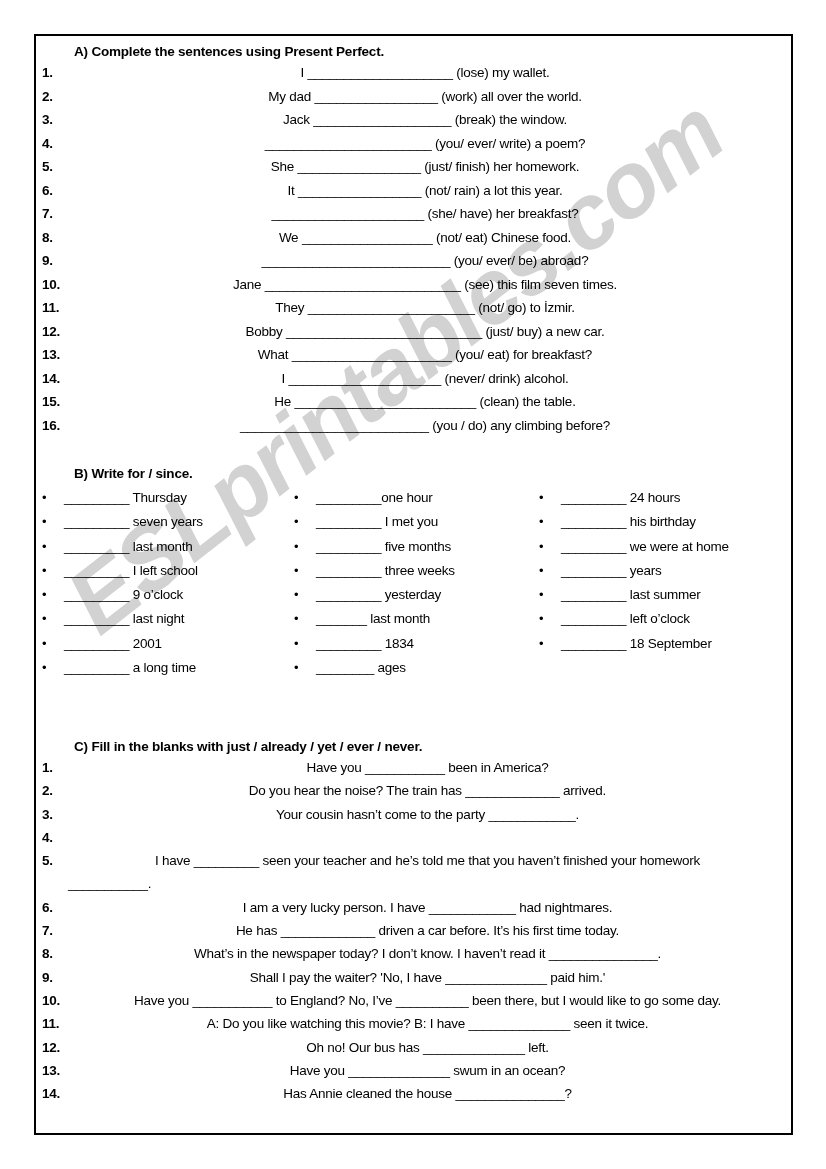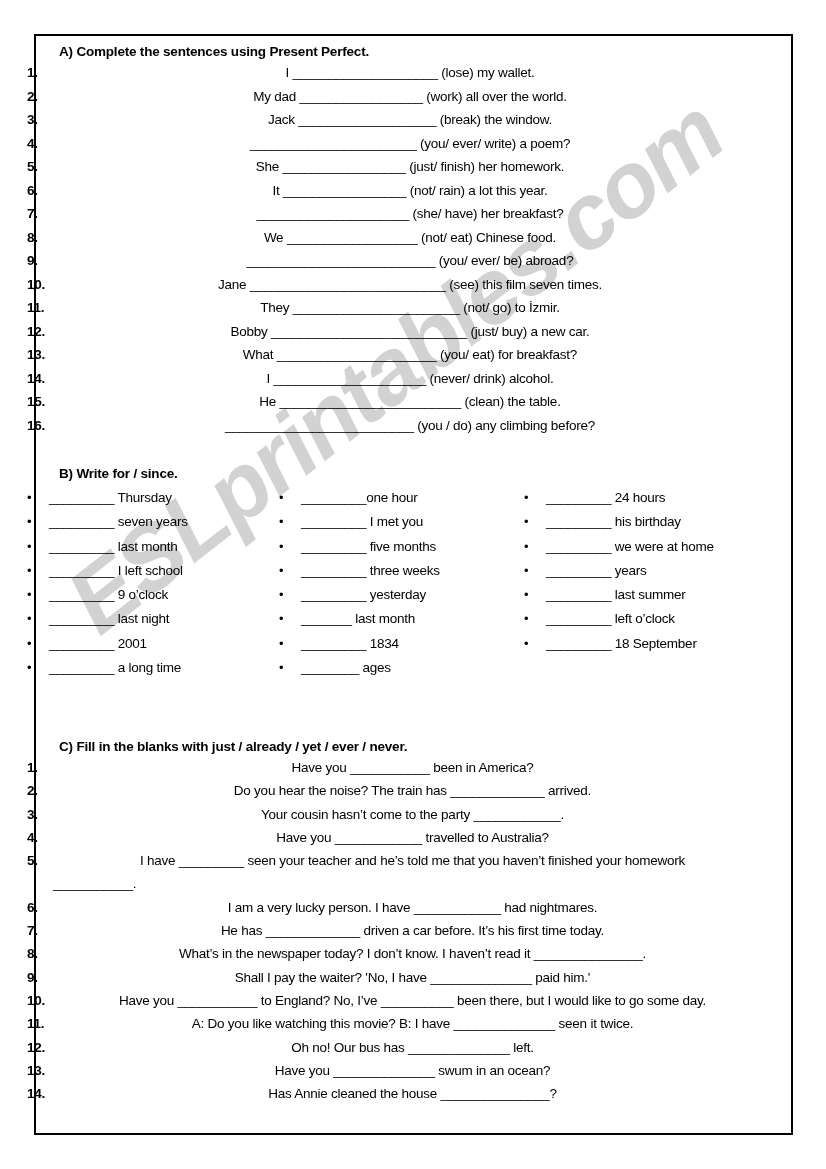--- a/index.html
+++ b/index.html
@@ -49,21 +49,21 @@
     letter-spacing: -2px;
     color: #d2d2d2;
     transform: rotate(-38deg);
     transform-origin: left center;
     white-space: nowrap;
   }
 
   
   #content {
     position: absolute;
-    left: 16px;
+    left: 31px;
     top: 34px;
     width: 759px;
     height: 1101px;
     z-index: 10;
     box-sizing: border-box;
   }
 
   .section-heading {
     font-size: 13.5px;
     font-weight: bold;
@@ -350,21 +350,20 @@
       <div class="num-row">
         <span class="num">2.</span>
         <span class="body">Do you hear the noise? The train has _____________ arrived.</span>
       </div>
       <div class="num-row">
         <span class="num">3.</span>
         <span class="body">Your cousin hasn’t come to the party ____________.</span>
       </div>
       <div class="num-row">
         <span class="num">4.</span>
-        <span class="body">Have you ____________ travelled to Australia?</span>
       </div>
       <div class="num-row">
         <span class="num">5.</span>
         <span class="body">I have _________ seen your teacher and he’s told me that you haven’t finished your homework</span>
       </div>
       <div class="wrap-row">___________.</div>
       <div class="num-row">
         <span class="num">6.</span>
         <span class="body">I am a very lucky person. I have ____________ had nightmares.</span>
       </div>

